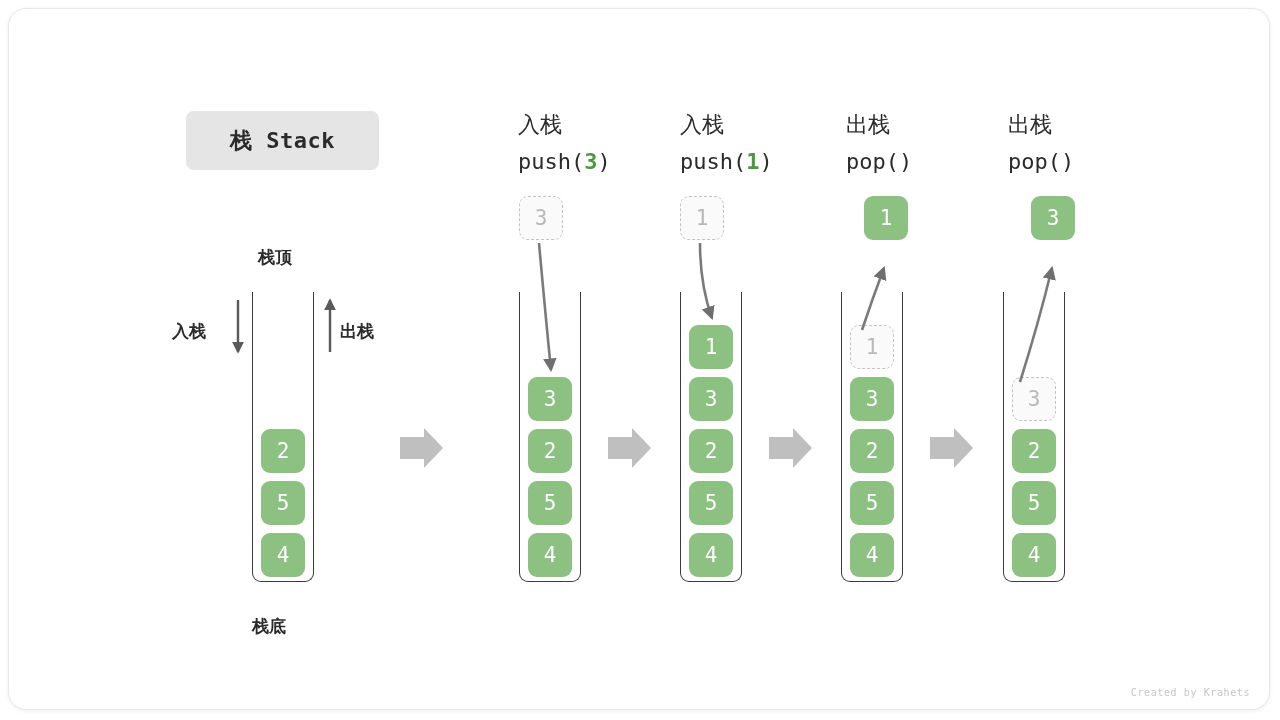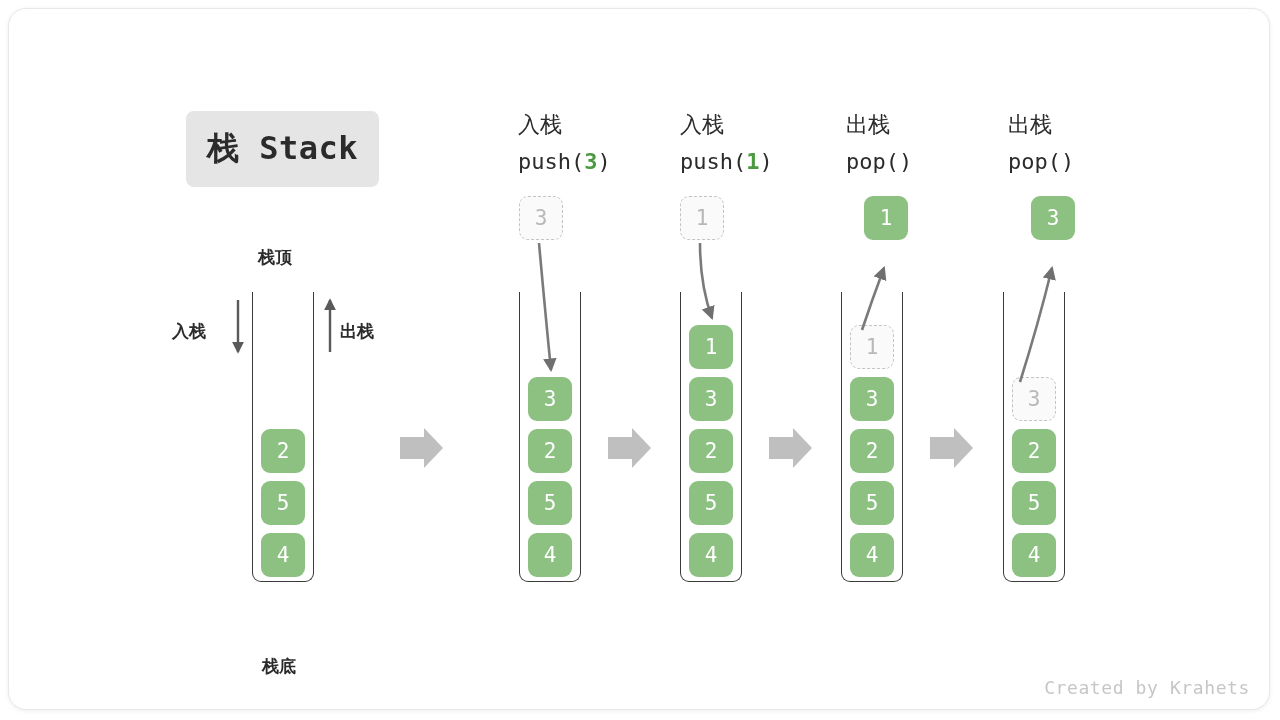--- a/index.html
+++ b/index.html
@@ -33,28 +33,28 @@
     background: #ffffff;
     box-shadow: 0 1px 4px rgba(0,0,0,0.07);
   }
 
   
   #title-badge {
     position: absolute;
     left: 186px;
     top: 111px;
     width: 193px;
-    height: 76px;
+    height: 59px;
     background: #e5e5e5;
     border-radius: 8px;
     display: flex;
     align-items: center;
     justify-content: center;
     font-family: "DejaVu Sans Mono", "Liberation Mono", monospace;
-    font-size: 32px;
+    font-size: 22px;
     font-weight: bold;
     color: #2b2b2b;
     letter-spacing: 0.5px;
   }
 
   
   .cn-bold {
     position: absolute;
     font-family: "DejaVu Sans", "Liberation Sans", sans-serif;
     font-size: 17px;
@@ -160,36 +160,36 @@
     width: 1280px; height: 720px;
     pointer-events: none;
   }
 
   
   #credit {
     position: absolute;
     right: 30px;
     bottom: 22px;
     font-family: "DejaVu Sans Mono", "Liberation Mono", monospace;
-    font-size: 18px;
+    font-size: 10px;
     color: #c6c6c6;
     letter-spacing: 0.6px;
     white-space: nowrap;
   }
 </style>
 </head>
 <body>
 
 <div id="canvas">
   <div id="frame"></div>
 
   <div id="title-badge">栈 Stack</div>
 
   <div class="cn-bold" style="left:258px; top:246px;">栈顶</div>
-  <div class="cn-bold" style="left:262px; top:615px;margin-top:40px;">栈底</div>
+  <div class="cn-bold" style="left:252px; top:615px;">栈底</div>
   <div class="cn-bold" style="left:172px; top:320px;">入栈</div>
   <div class="cn-bold" style="left:340px; top:320px;">出栈</div>
 
   <div class="col-head" style="left:518px; top:106px;">
     <div><span class="cn">入栈</span></div>
     <div><span>push(</span><span class="accent">3</span><span>)</span></div>
   </div>
 
   <div class="col-head" style="left:680px; top:106px;">
     <div><span class="cn">入栈</span></div>

